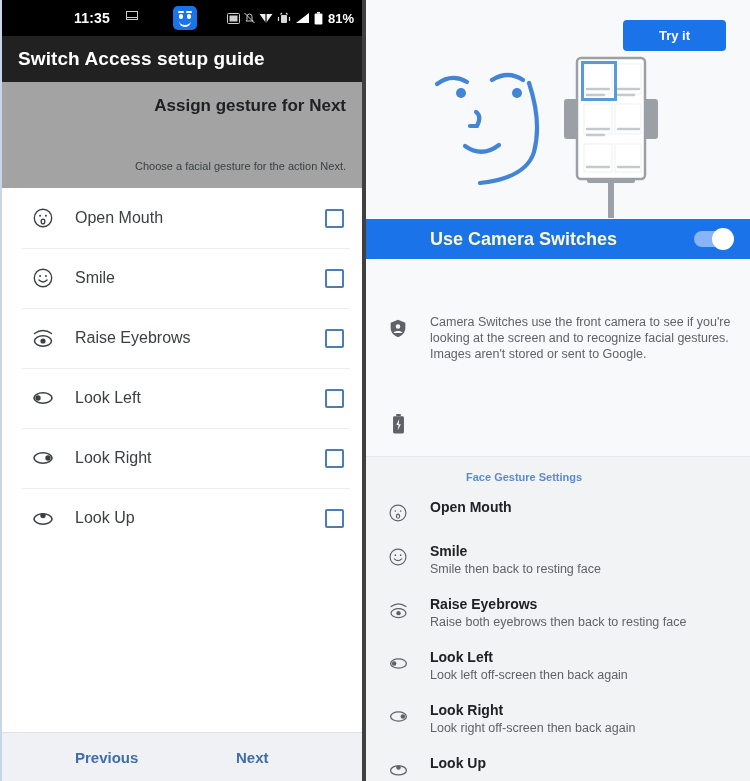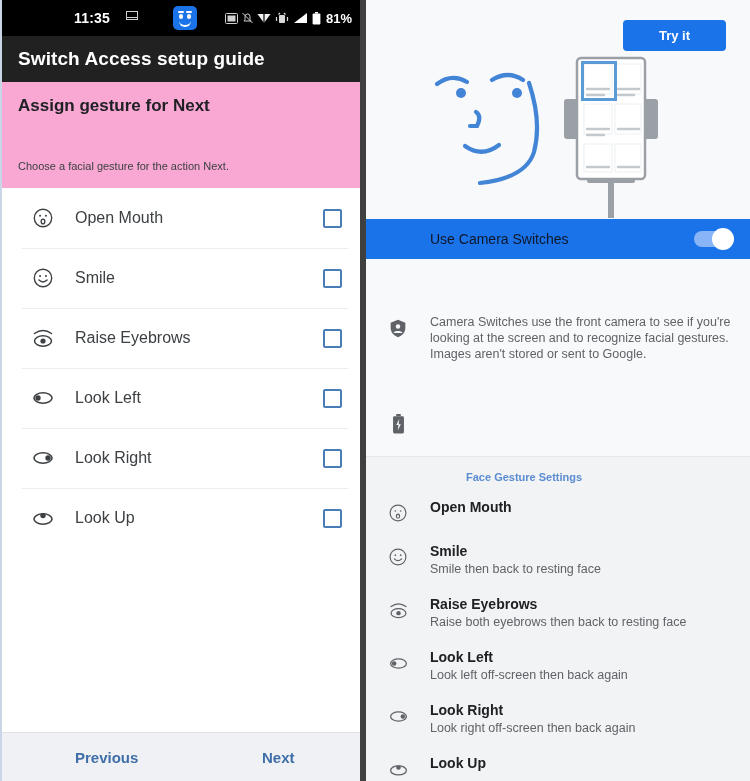--- a/index.html
+++ b/index.html
@@ -21,21 +21,21 @@
     background: #ffffff;
   }
 
   
   .left-panel {
     position: relative;
     width: 366px;
     height: 781px;
     background: #ffffff;
     border-left: 2px solid #c9d6e8;
-    border-right: 6px solid #404040;
+    border-right: 4px solid #404040;
     box-sizing: border-box;
     display: flex;
     flex-direction: column;
     overflow: hidden;
   }
 
   
   .statusbar {
     height: 36px;
     background: #000000;
@@ -129,23 +129,24 @@
     flex: 0 0 auto;
   }
   .appbar-title {
     font-size: 19px;
     font-weight: bold;
     letter-spacing: 0.1px;
   }
 
   
   .intro {
-    background: #f9a8d4;
+    background: #a3a3a3;
     padding: 14px 16px 16px 16px;
     flex: 0 0 auto;
+    text-align: right;
   }
   .intro-title {
     font-size: 17px;
     font-weight: bold;
     color: #202124;
     margin-bottom: 12px;
   }
   .intro-sub {
     font-size: 11px;
     color: #3c4043;
@@ -221,21 +222,21 @@
     flex: 0 0 auto;
     position: relative;
   }
   .footer-btn {
     font-size: 15px;
     font-weight: bold;
     color: #3f6ea8;
     position: absolute;
   }
   .footer-btn.prev { left: 73px; }
-  .footer-btn.next { left: 260px; }
+  .footer-btn.next { left: 234px; }
 
   
   .right-panel {
     position: relative;
     width: 384px;
     height: 781px;
     background: #f1f3f4;
     overflow: hidden;
   }
 
@@ -267,23 +268,23 @@
 
   .camera-bar {
     height: 40px;
     background: #1a73e8;
     display: flex;
     align-items: center;
     justify-content: space-between;
     padding: 0 18px 0 64px;
   }
   .camera-bar-label {
-    font-size: 14px;
-    font-weight: normal;
-    color: #0f172a;
+    font-size: 18px;
+    font-weight: bold;
+    color: #fef9c3;
   }
   .toggle {
     width: 38px;
     height: 16px;
     background: #8ab4f8;
     border-radius: 8px;
     position: relative;
     flex: 0 0 auto;
   }
   .toggle .knob {

